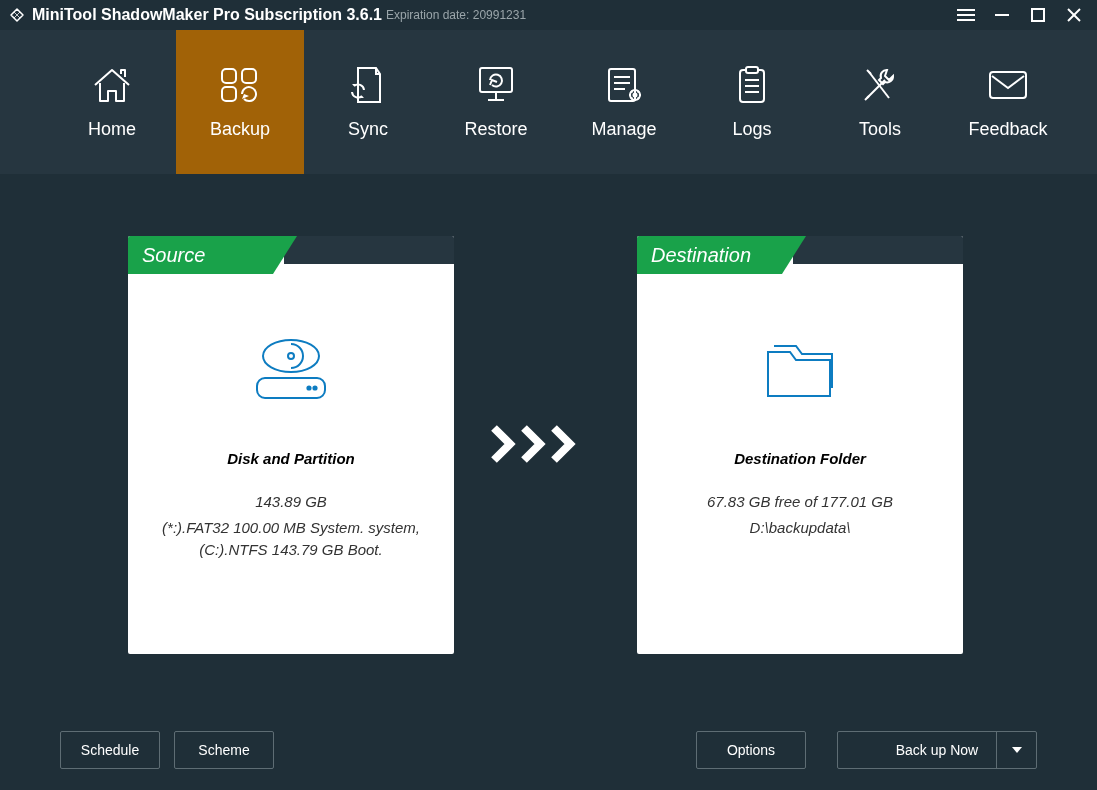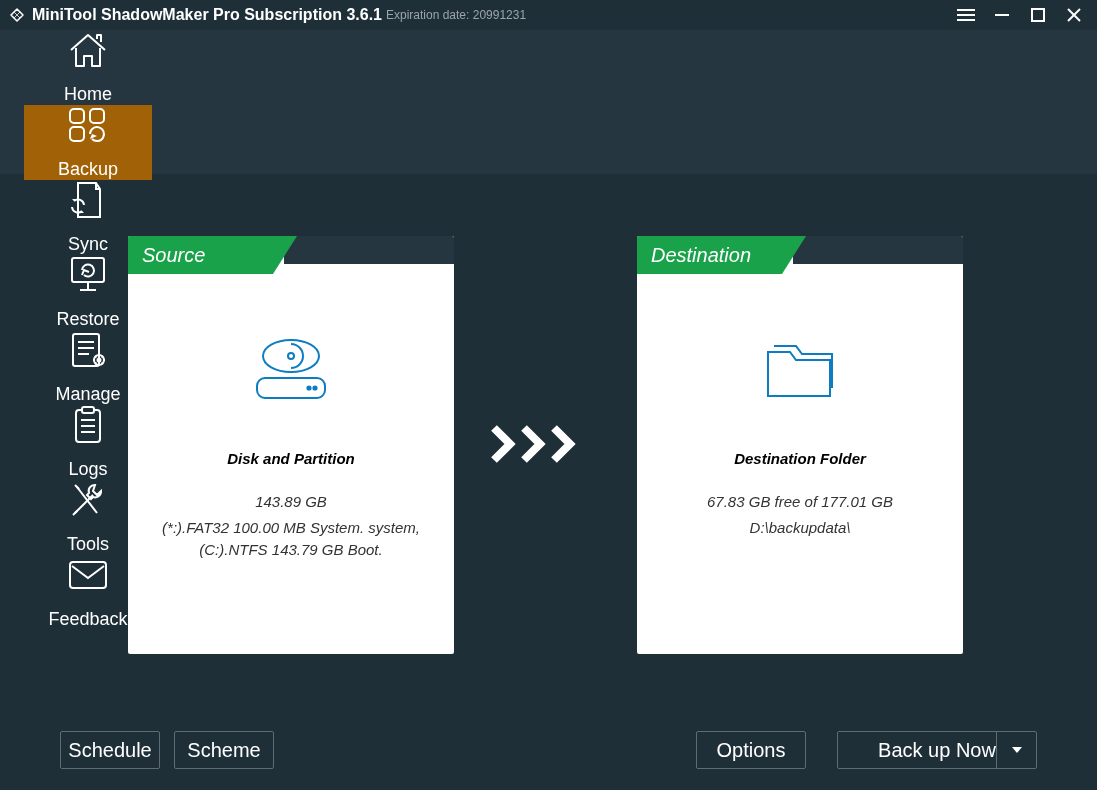--- a/index.html
+++ b/index.html
@@ -49,22 +49,21 @@
     color: #ffffff;
     cursor: pointer;
   }
 
   
   .mainnav {
     height: 144px;
     background: #263640;
     display: flex;
     align-items: stretch;
-    padding-left: 24px;
-    flex-direction: column;
+    padding-left: 48px;
   }
   .nav-item {
     width: 128px;
     display: flex;
     flex-direction: column;
     align-items: center;
     justify-content: center;
     gap: 14px;
     cursor: pointer;
     color: #ffffff;
@@ -185,21 +184,21 @@
     height: 40px;
     display: flex;
     align-items: center;
     padding: 0 60px;
   }
   .btn {
     height: 38px;
     border: 1px solid #5e6d74;
     background: transparent;
     color: #ffffff;
-    font-size: 20px;
+    font-size: 14px;
     display: flex;
     align-items: center;
     justify-content: center;
     cursor: pointer;
     border-radius: 2px;
   }
   .btn.small { width: 100px; margin-right: 14px; }
   .btn.med { width: 110px; margin-right: 14px; }
   .btn.wide {
     width: 200px;

